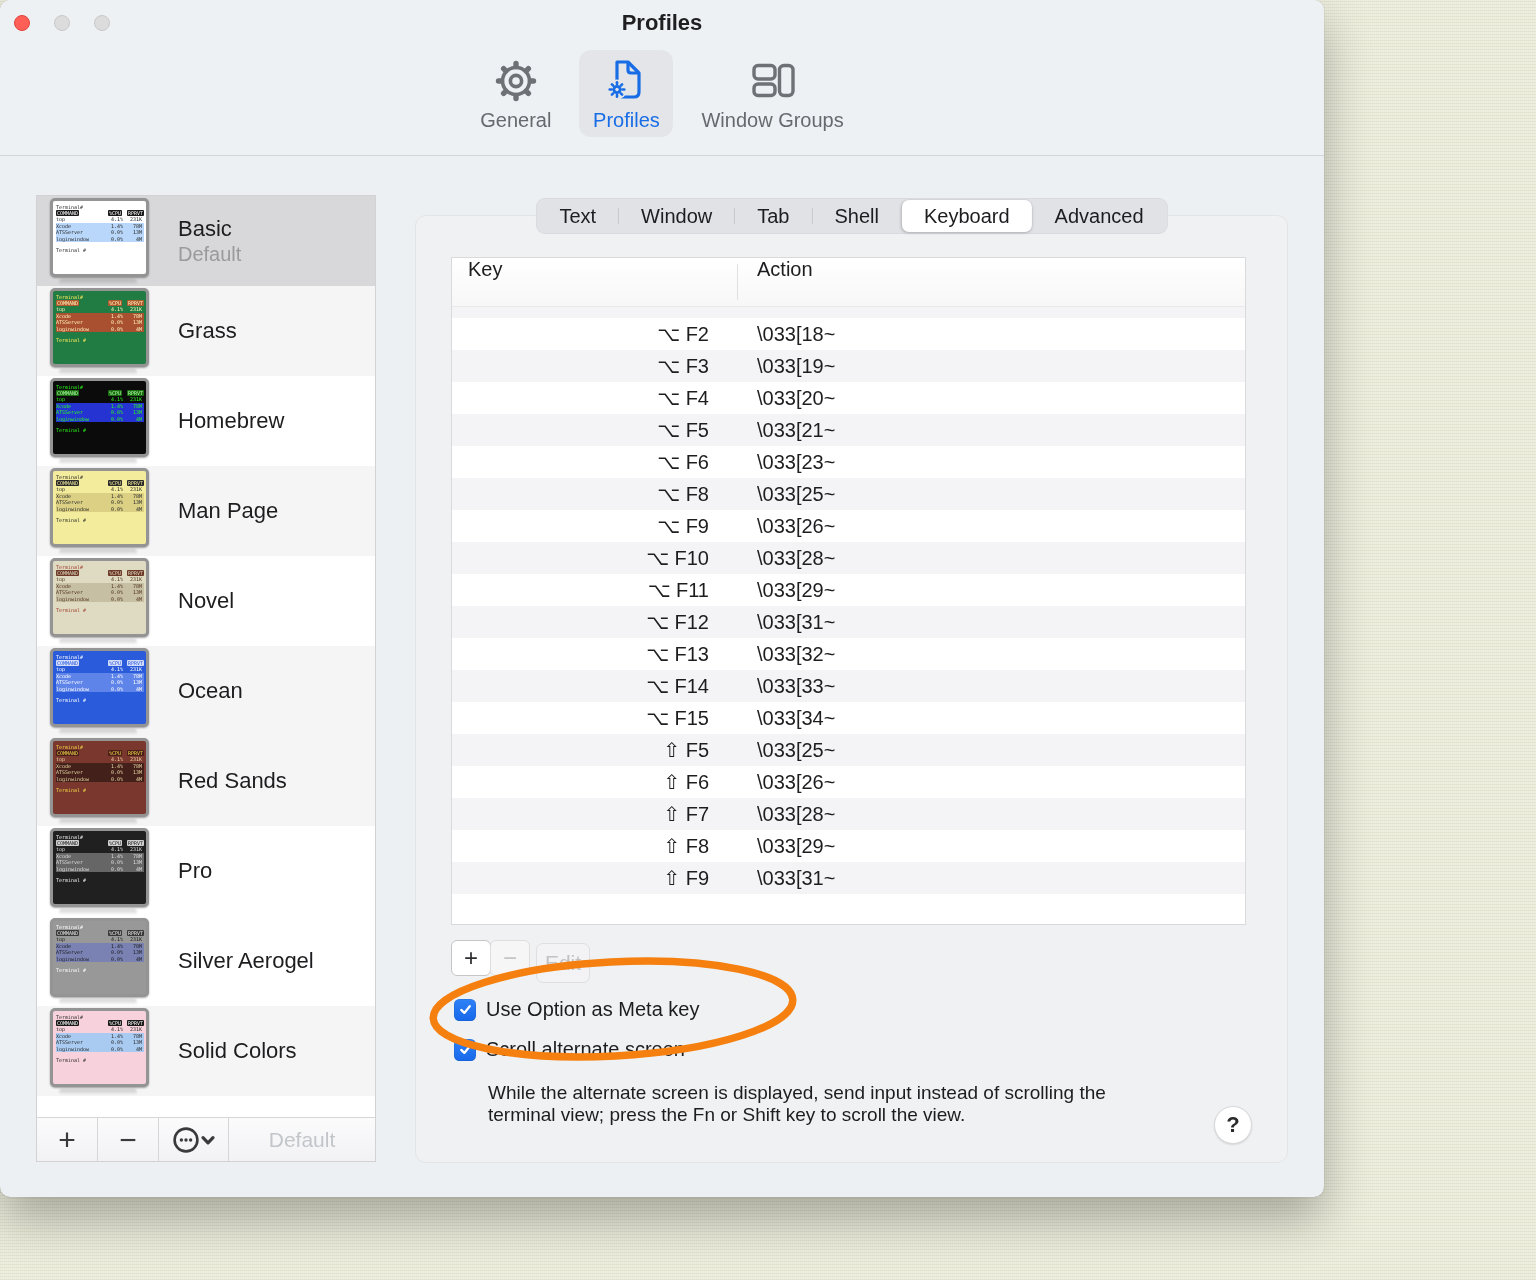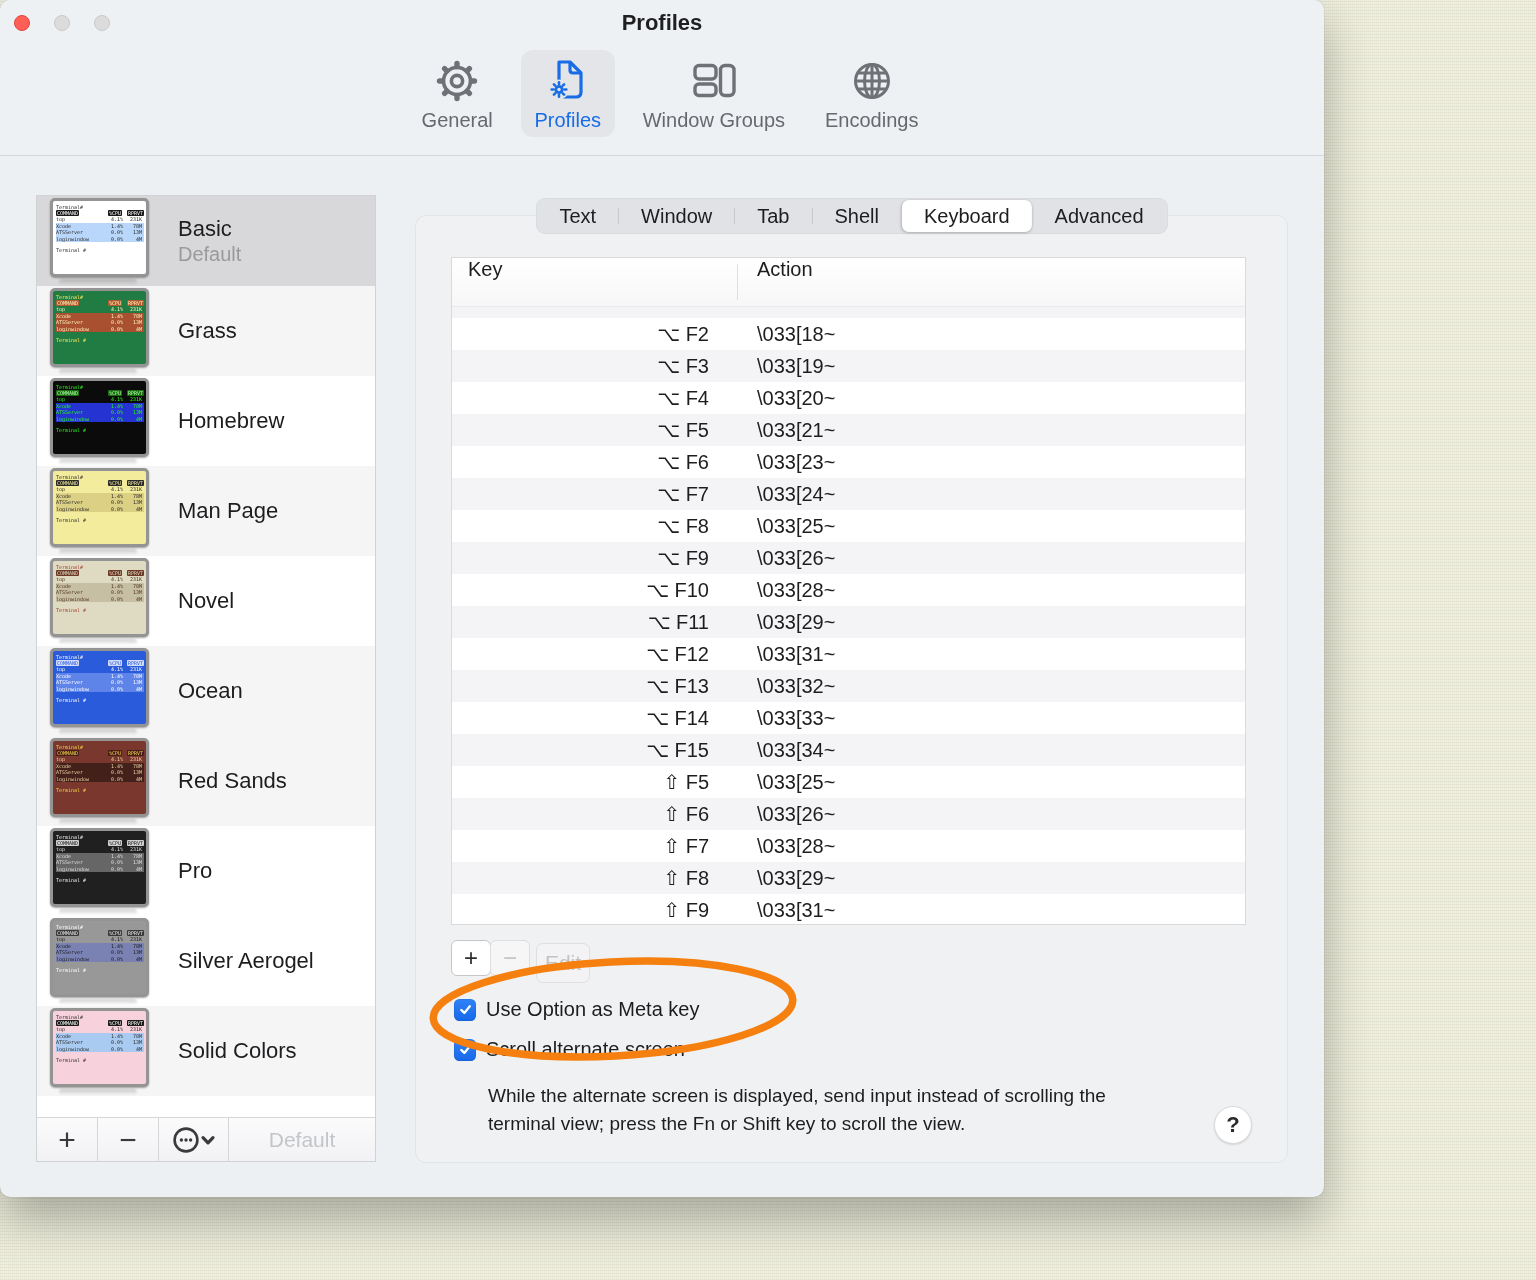--- a/index.html
+++ b/index.html
@@ -17,21 +17,21 @@
     box-shadow:0 22px 48px rgba(0,0,0,.30),0 0 1px rgba(0,0,0,.35);}
   
   .titlebar{position:absolute;left:0;top:0;width:100%;height:155px;
     background:#eef1f3;border-bottom:1px solid #d4d6d9;}
   .traffic{position:absolute;top:15px;width:16px;height:16px;border-radius:50%;}
   .t-close{left:14px;background:#ff5f57;border:1px solid #e0443e;box-sizing:border-box;}
   .t-min{left:54px;background:#dcdcdc;border:1px solid #c8c8c8;box-sizing:border-box;}
   .t-zoom{left:94px;background:#dcdcdc;border:1px solid #c8c8c8;box-sizing:border-box;}
   .win-title{position:absolute;top:10px;left:0;width:100%;text-align:center;
     font-size:22px;font-weight:700;color:#1f1f21;}
-  .toolbar{position:absolute;top:50px;left:8px;width:100%;display:flex;
+  .toolbar{position:absolute;top:50px;left:0;width:100%;display:flex;
     justify-content:center;align-items:flex-end;gap:16px;}
   .tb-item{display:flex;flex-direction:column;align-items:center;gap:4px;
     padding:7px 12px 6px;border-radius:12px;min-width:70px;}
   .tb-item.sel{background:#e3e5e9;}
   .tb-item .lab{font-size:20px;color:#66696e;line-height:22px;white-space:nowrap;}
   .tb-item.sel .lab{color:#186de6;}
   .tb-icon{width:48px;height:48px;display:block;}
   
   .sidebar{position:absolute;left:36px;top:195px;width:340px;height:967px;
     background:#fff;border:1px solid #d2d2d4;box-sizing:border-box;}
@@ -103,21 +103,21 @@
     font-size:21px;color:#c2c2c4;box-sizing:border-box;}
   
   .cbrow{position:absolute;left:38px;display:flex;align-items:center;}
   .cbrow.first{top:782px;}
   .cbrow.second{top:822px;}
   .cbox{width:22px;height:22px;border-radius:5.5px;
     background:linear-gradient(#2f82f6,#1668ea);display:flex;align-items:center;justify-content:center;
     box-shadow:inset 0 0 0 .5px rgba(0,0,0,.12);}
   .cbox svg{width:15px;height:15px;display:block;}
   .cblabel{margin-left:10px;font-size:20px;}
-  .helptext{position:absolute;left:72px;top:866px;width:680px;font-size:19px;line-height:28px;color:#1d1d1f;}
+  .helptext{position:absolute;left:72px;top:866px;width:680px;font-size:19px;line-height:22px;color:#1d1d1f;}
   .helpbtn{position:absolute;left:798px;top:890px;width:38px;height:38px;border-radius:50%;
     background:#fff;border:1px solid #d9d9db;box-shadow:0 1px 2px rgba(0,0,0,.12);
     display:flex;align-items:center;justify-content:center;font-size:22px;font-weight:600;color:#2b2b2d;
     box-sizing:border-box;}
   
   .annotation{position:absolute;left:0;top:0;width:1536px;height:1280px;pointer-events:none;}
 </style>
 </head>
 <body>
 
@@ -176,33 +176,20 @@
           <svg class="tb-icon" viewBox="0 0 48 48">
             <g fill="none" stroke="#6e7276" stroke-width="3.4">
               <rect x="5" y="8.5" width="21" height="13.5" rx="4"></rect>
               <rect x="5" y="27" width="21" height="11.5" rx="4"></rect>
               <rect x="30.5" y="8.5" width="13.5" height="30" rx="4.5"></rect>
             </g>
           </svg>
           <span class="lab">Window Groups</span>
         </div>
 
-        <div class="tb-item">
-          <svg class="tb-icon" viewBox="0 0 48 48">
-            <g fill="none" stroke="#6e7276" stroke-width="3">
-              <circle cx="24" cy="24" r="16.5"></circle>
-              <ellipse cx="24" cy="24" rx="7.5" ry="16.5"></ellipse>
-              <line x1="24" y1="7.5" x2="24" y2="40.5"></line>
-              <line x1="7.5" y1="24" x2="40.5" y2="24"></line>
-              <line x1="9.6" y1="16" x2="38.4" y2="16"></line>
-              <line x1="9.6" y1="32" x2="38.4" y2="32"></line>
-            </g>
-          </svg>
-          <span class="lab">Encodings</span>
-        </div>
       </div>
     </div>
 
     <div class="sidebar">
       <div class="plist">
   <div class="prow sel">
     <div class="thumbwrap">
       <div class="thumb" style="background: rgb(255, 255, 255); color: rgb(43, 43, 43);">
                 <div class="tl" style="color: rgb(43, 43, 43);">Terminal#</div>
                 <div class="tl hdr"><span class="chip" style="background: rgb(26, 26, 26); color: rgb(255, 255, 255);">COMMAND</span><span class="sp"></span><span class="chip c2" style="background: rgb(26, 26, 26); color: rgb(255, 255, 255);">%CPU</span><span class="chip c3" style="background: rgb(26, 26, 26); color: rgb(255, 255, 255);">RPRVT</span></div>
@@ -619,24 +606,20 @@
   <div class="trow">
     <div class="tkey">⌥ F5</div>
     <div class="tact">\033[21~</div>
   </div>
 
   <div class="trow">
     <div class="tkey">⌥ F6</div>
     <div class="tact">\033[23~</div>
   </div>
 
-  <div class="trow">
-    <div class="tkey">⌥ F7</div>
-    <div class="tact">\033[24~</div>
-  </div>
 
   <div class="trow">
     <div class="tkey">⌥ F8</div>
     <div class="tact">\033[25~</div>
   </div>
 
   <div class="trow">
     <div class="tkey">⌥ F9</div>
     <div class="tact">\033[26~</div>
   </div>

